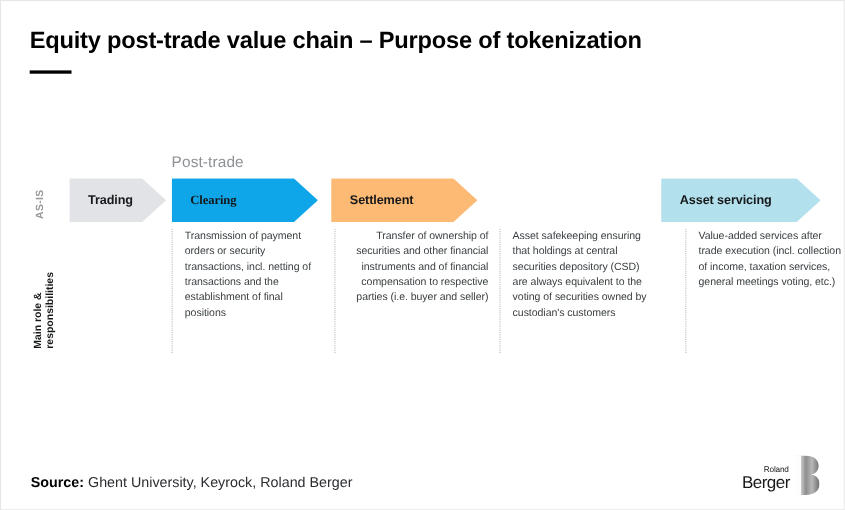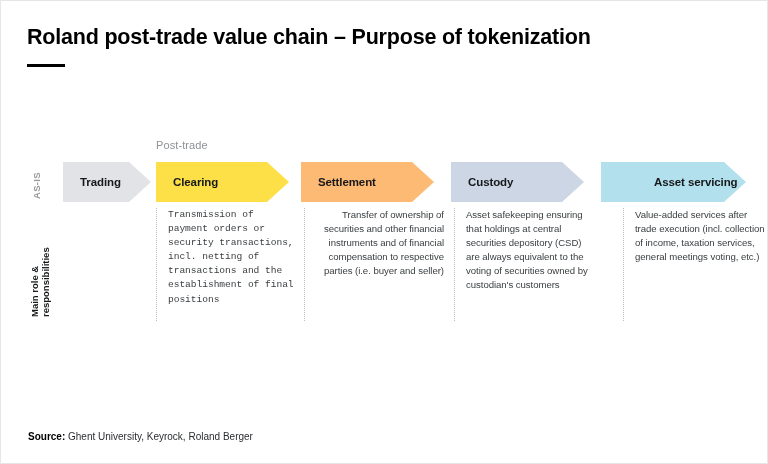--- a/index.html
+++ b/index.html
@@ -66,21 +66,21 @@
     width: 110px;
     white-space: normal;
     text-align: left;
   }
 
   
   #post-trade-label {
     position: absolute;
     left: 155px;
     top: 138px;
-    font-size: 11px;
+    font-size: 14px;
     color: #8e9296;
     letter-spacing: 0.1px;
   }
 
   
   #chevron-row {
     position: absolute;
     left: 0;
     top: 161px;
     width: 672px;
@@ -119,21 +119,21 @@
     line-height: 14.1px;
     color: #3c4043;
     letter-spacing: -0.05px;
   }
 
   
   #source {
     position: absolute;
     left: 27px;
     top: 430px;
-    font-size: 10px;
+    font-size: 13px;
     color: #2b2d30;
     white-space: nowrap;
   }
   #source b {
     font-weight: bold;
     color: #000000;
   }
 
   
   #logo {
@@ -167,60 +167,76 @@
   #logo-mark {
     width: 25px;
     height: 36px;
   }
 </style>
 </head>
 <body>
 
 <div id="slide">
 
-  <div id="title">Roland post-trade value chain – Purpose of tokenization</div>
+  <div id="title">Equity post-trade value chain – Purpose of tokenization</div>
   <div id="title-rule"></div>
 
   <div class="vlabel" id="as-is-label">AS-IS</div>
   <div class="vlabel" id="main-role-label">Main role &amp; responsibilities</div>
 
   <div id="post-trade-label">Post-trade</div>
 
   <div id="chevron-row">
       <div class="chev" style="left: 62px; width: 88px; background: rgb(226, 227, 230);">
         <span class="chev-label">Trading</span>
       </div>
-      <div class="chev" style="left: 155px; width: 133px; background: #fde047;">
+      <div class="chev" style="left: 155px; width: 133px; background: #0ea5e9; font-family: Liberation Serif, serif;">
         <span class="chev-label">Clearing</span>
       </div>
       <div class="chev" style="left: 300px; width: 133px; background: #fdba74;">
         <span class="chev-label">Settlement</span>
       </div>
-      <div class="chev" style="left: 450px; width: 133px; background: rgb(204, 214, 228);">
-        <span class="chev-label">Custody</span>
-      </div>
-      <div class="chev" style="left: 600px; width: 145px; background: rgb(179, 224, 237); padding-left: 36px;">
+      <div class="chev" style="left: 600px; width: 145px; background: rgb(179, 224, 237);">
         <span class="chev-label">Asset servicing</span>
       </div>
     </div>
 
   <div id="desc-row">
-      <div class="desc-col" style="left: 155px; width: 140px; font-family: Liberation Mono, monospace;">
+      <div class="desc-col" style="left: 155px; width: 140px;">
         <div class="desc-text">Transmission of payment orders or security transactions, incl. netting of transactions and the establishment of final positions</div>
       </div>
       <div class="desc-col" style="left: 303px; width: 140px; text-align: right;">
         <div class="desc-text">Transfer of ownership of securities and other financial instruments and of financial compensation to respective parties (i.e. buyer and seller)</div>
       </div>
       <div class="desc-col" style="left: 453px; width: 142px;">
         <div class="desc-text">Asset safekeeping ensuring that holdings at central securities depository (CSD) are always equivalent to the voting of securities owned by custodian's customers</div>
       </div>
       <div class="desc-col" style="left: 622px; width: 145px;">
         <div class="desc-text">Value-added services after trade execution (incl. collection of income, taxation services, general meetings voting, etc.)</div>
       </div>
     </div>
 
   <div id="source">
     <b>Source:</b>
     <span>Ghent University, Keyrock, Roland Berger</span>
   </div>
 
+  <div id="logo">
+    <div id="logo-words">
+      <div id="logo-roland">Roland</div>
+      <div id="logo-berger">Berger</div>
+    </div>
+    <svg id="logo-mark" viewBox="0 0 25 36" xmlns="http://www.w3.org/2000/svg">
+      <defs>
+        <linearGradient id="rbgrad" x1="0" y1="0" x2="1" y2="0">
+          <stop offset="0%" stop-color="#fdfdfd"></stop>
+          <stop offset="22%" stop-color="#dadada"></stop>
+          <stop offset="46%" stop-color="#8e8e8e"></stop>
+          <stop offset="70%" stop-color="#b8b8b8"></stop>
+          <stop offset="100%" stop-color="#6f6f6f"></stop>
+        </linearGradient>
+      </defs>
+      <path d="M2 0 H11 C19.5 0 24.2 3.6 24.2 9.3 C24.2 13.4 21.8 16.3 17.6 17.4 C22.4 18.3 25 21.4 25 26.0 C25 32.1 20.2 36 12.0 36 H2 Z" fill="url(#rbgrad)"></path>
+      <path d="M2 0 H8.2 V36 H2 Z" fill="#ffffff" opacity="0.92"></path>
+    </svg>
+  </div>
 
 </div>
 
 </body></html>

